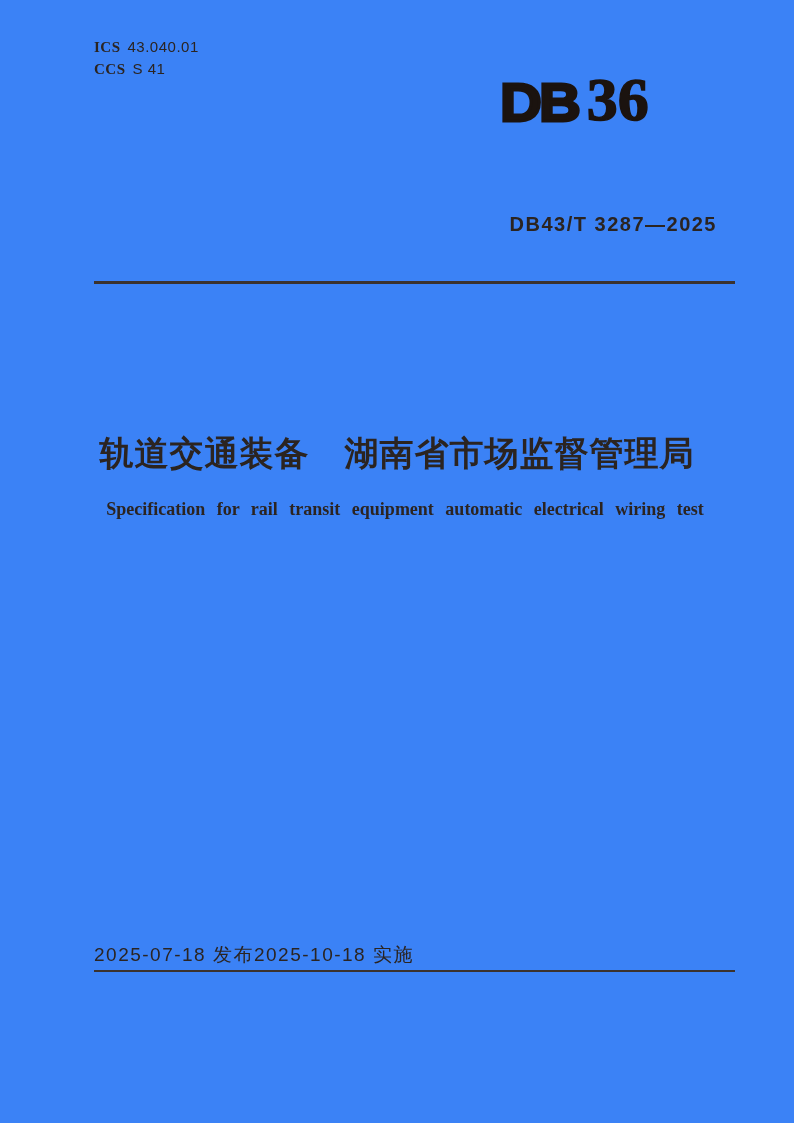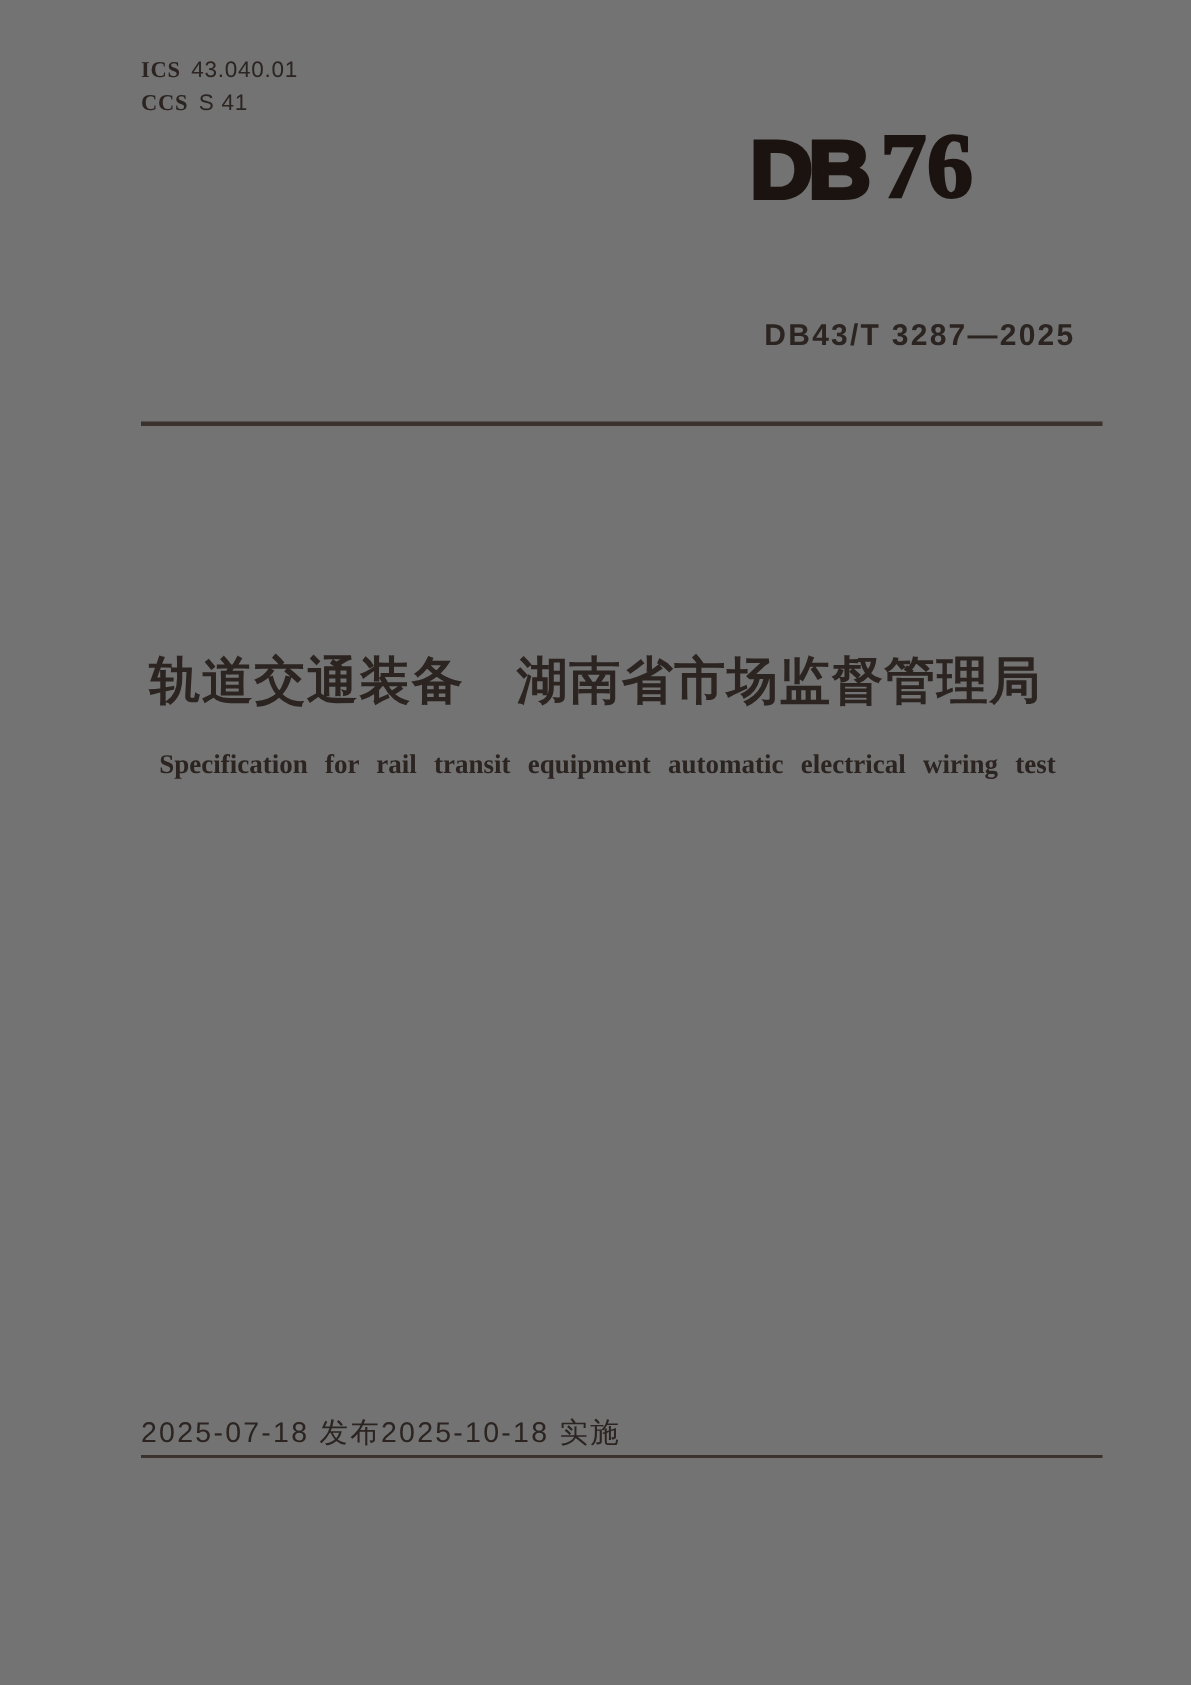--- a/index.html
+++ b/index.html
@@ -4,21 +4,21 @@
 <style>
   * { margin: 0; padding: 0; box-sizing: border-box; }
   html, body { background: #e8e8e8; }
   body { font-family: "Liberation Sans", sans-serif; }
 
   .page {
     position: relative;
     width: 794px;
     height: 1123px;
     margin: 0 auto;
-    background: #737373;
+    background: #3b82f6;
     color: #2b2421;
     overflow: hidden;
   }
 
   
   .ics-block {
     position: absolute;
     left: 94px;
     top: 36px;
     font-size: 15px;
@@ -30,21 +30,21 @@
     font-family: "Liberation Serif", serif;
     font-weight: bold;
     margin-right: 7px;
   }
   .code-value { font-family: "Liberation Sans", sans-serif; }
 
   
   .logo {
     position: absolute;
     left: 500px;
-    top: 76px;
+    top: 64px;
     height: 60px;
     display: flex;
     align-items: baseline;
     color: #1b130f;
     white-space: nowrap;
   }
   .logo-db {
     font-family: "Liberation Sans", sans-serif;
     font-weight: bold;
     font-size: 58px;
@@ -163,21 +163,21 @@
     <div>
       <span class="code-label">ICS</span><span class="code-value">43.040.01</span>
     </div>
     <div>
       <span class="code-label">CCS</span><span class="code-value">S 41</span>
     </div>
   </div>
 
   <div class="logo">
     <span class="logo-db">DB</span>
-    <span class="logo-43">76</span>
+    <span class="logo-43">36</span>
   </div>
 
 
   <div class="std-number">DB43/T 3287—2025</div>
 
   <div class="rule rule-top"></div>
 
   <div class="doc-title">轨道交通装备　湖南省市场监督管理局</div>
 
   <div class="doc-subtitle">Specification for rail transit equipment automatic electrical wiring test</div>

